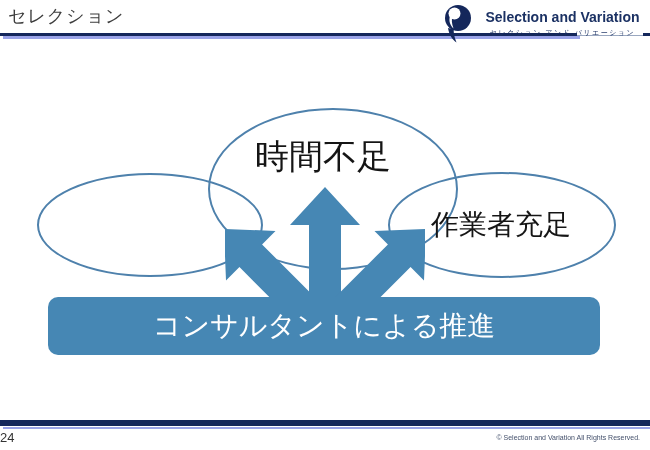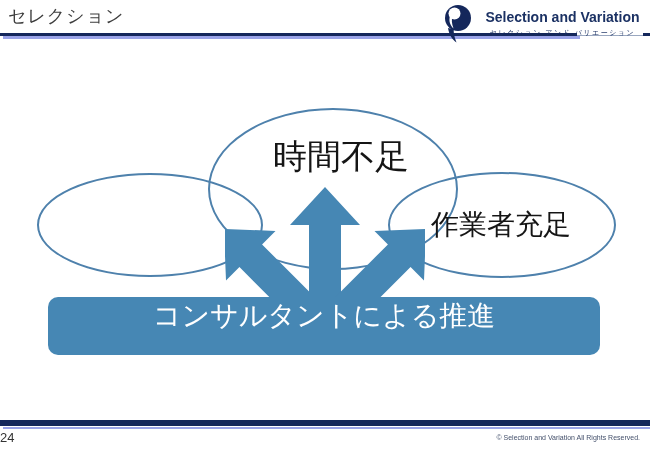--- a/index.html
+++ b/index.html
@@ -35,29 +35,29 @@
   }
   .ellipse.left   { left:37px;  top:173px; width:226px; height:104px; }
   .ellipse.center { left:208px; top:108px; width:250px; height:162px; }
   .ellipse.right  { left:388px; top:172px; width:228px; height:106px; }
 
   .bubble-label {
     position:absolute; transform:translate(-50%,-50%);
     color:#151515; white-space:nowrap;
   }
   .bubble-label.left   { left:152px; top:228px; font-size:28px; }
-  .bubble-label.center { left:341px; top:157px; font-size:34px; }
+  .bubble-label.center { left:323px; top:157px; font-size:34px; }
   .bubble-label.right  { left:501px; top:225px; font-size:28px; }
 
   .arrow-svg { position:absolute; left:225px; top:185px; width:200px; height:145px; }
 
   .solution-bar {
     position:absolute; left:48px; top:297px; width:552px; height:58px;
     background:#4687b4; border-radius:10px;
-    display:flex; align-items:flex-start; justify-content:center;
+    display:flex; align-items:center; justify-content:center;
     color:#ffffff; font-size:28px; white-space:nowrap;
   }
 
   
   .footer-bar   { position:absolute; left:0;   top:420px; width:650px; height:6px; background:#14275b; }
   .footer-light { position:absolute; left:3px; top:427px; width:647px; height:2px; background:#9aa3e8; }
   .page-number  { position:absolute; left:0; right:0; top:430px; text-align:left; font-size:13px; color:#333333; }
   .copyright    { position:absolute; right:10px; top:434px; font-size:7px; color:#44506b; }
 </style>
 </head>

